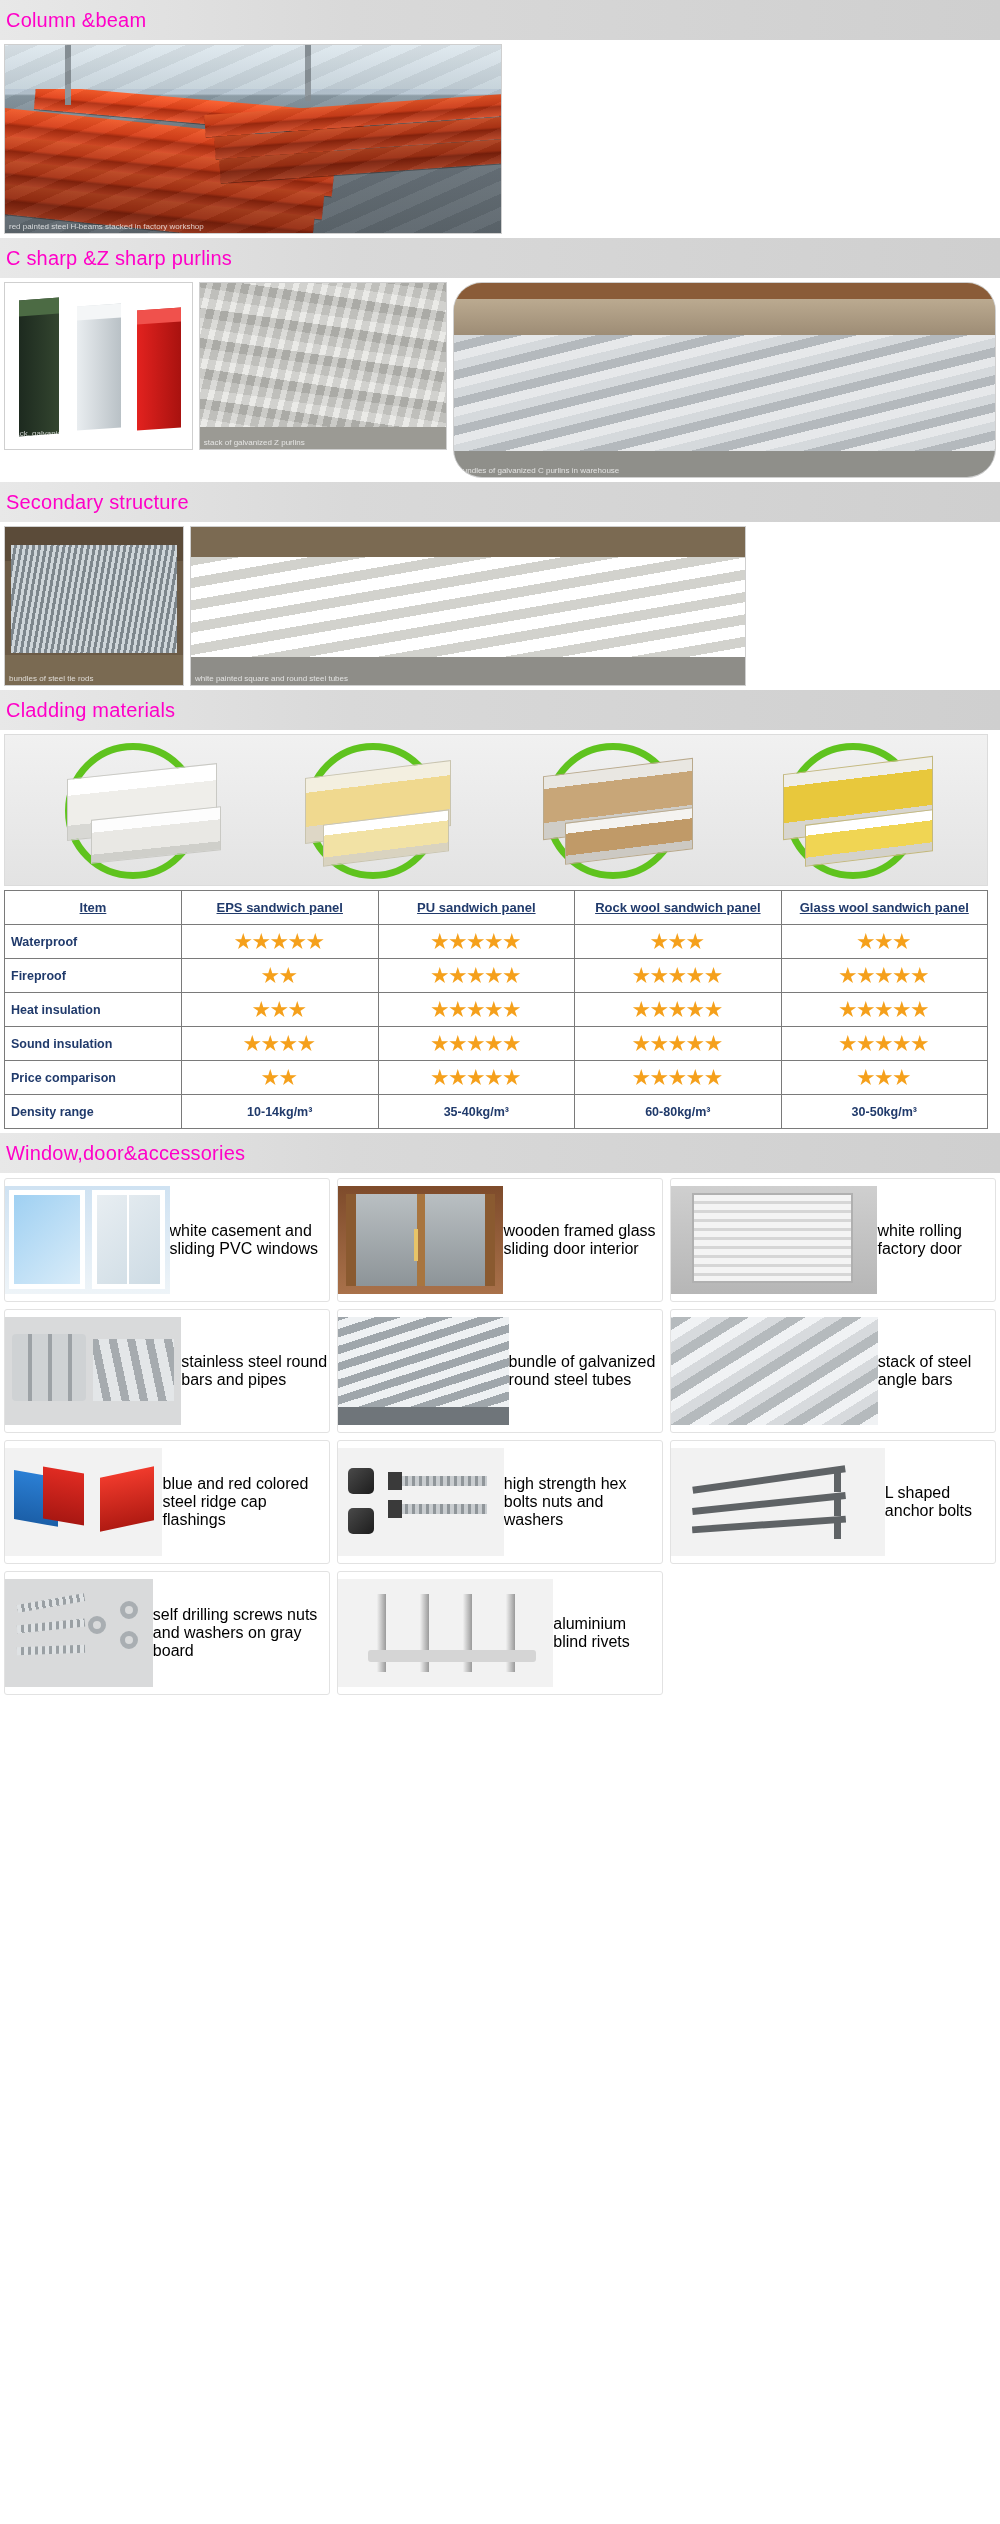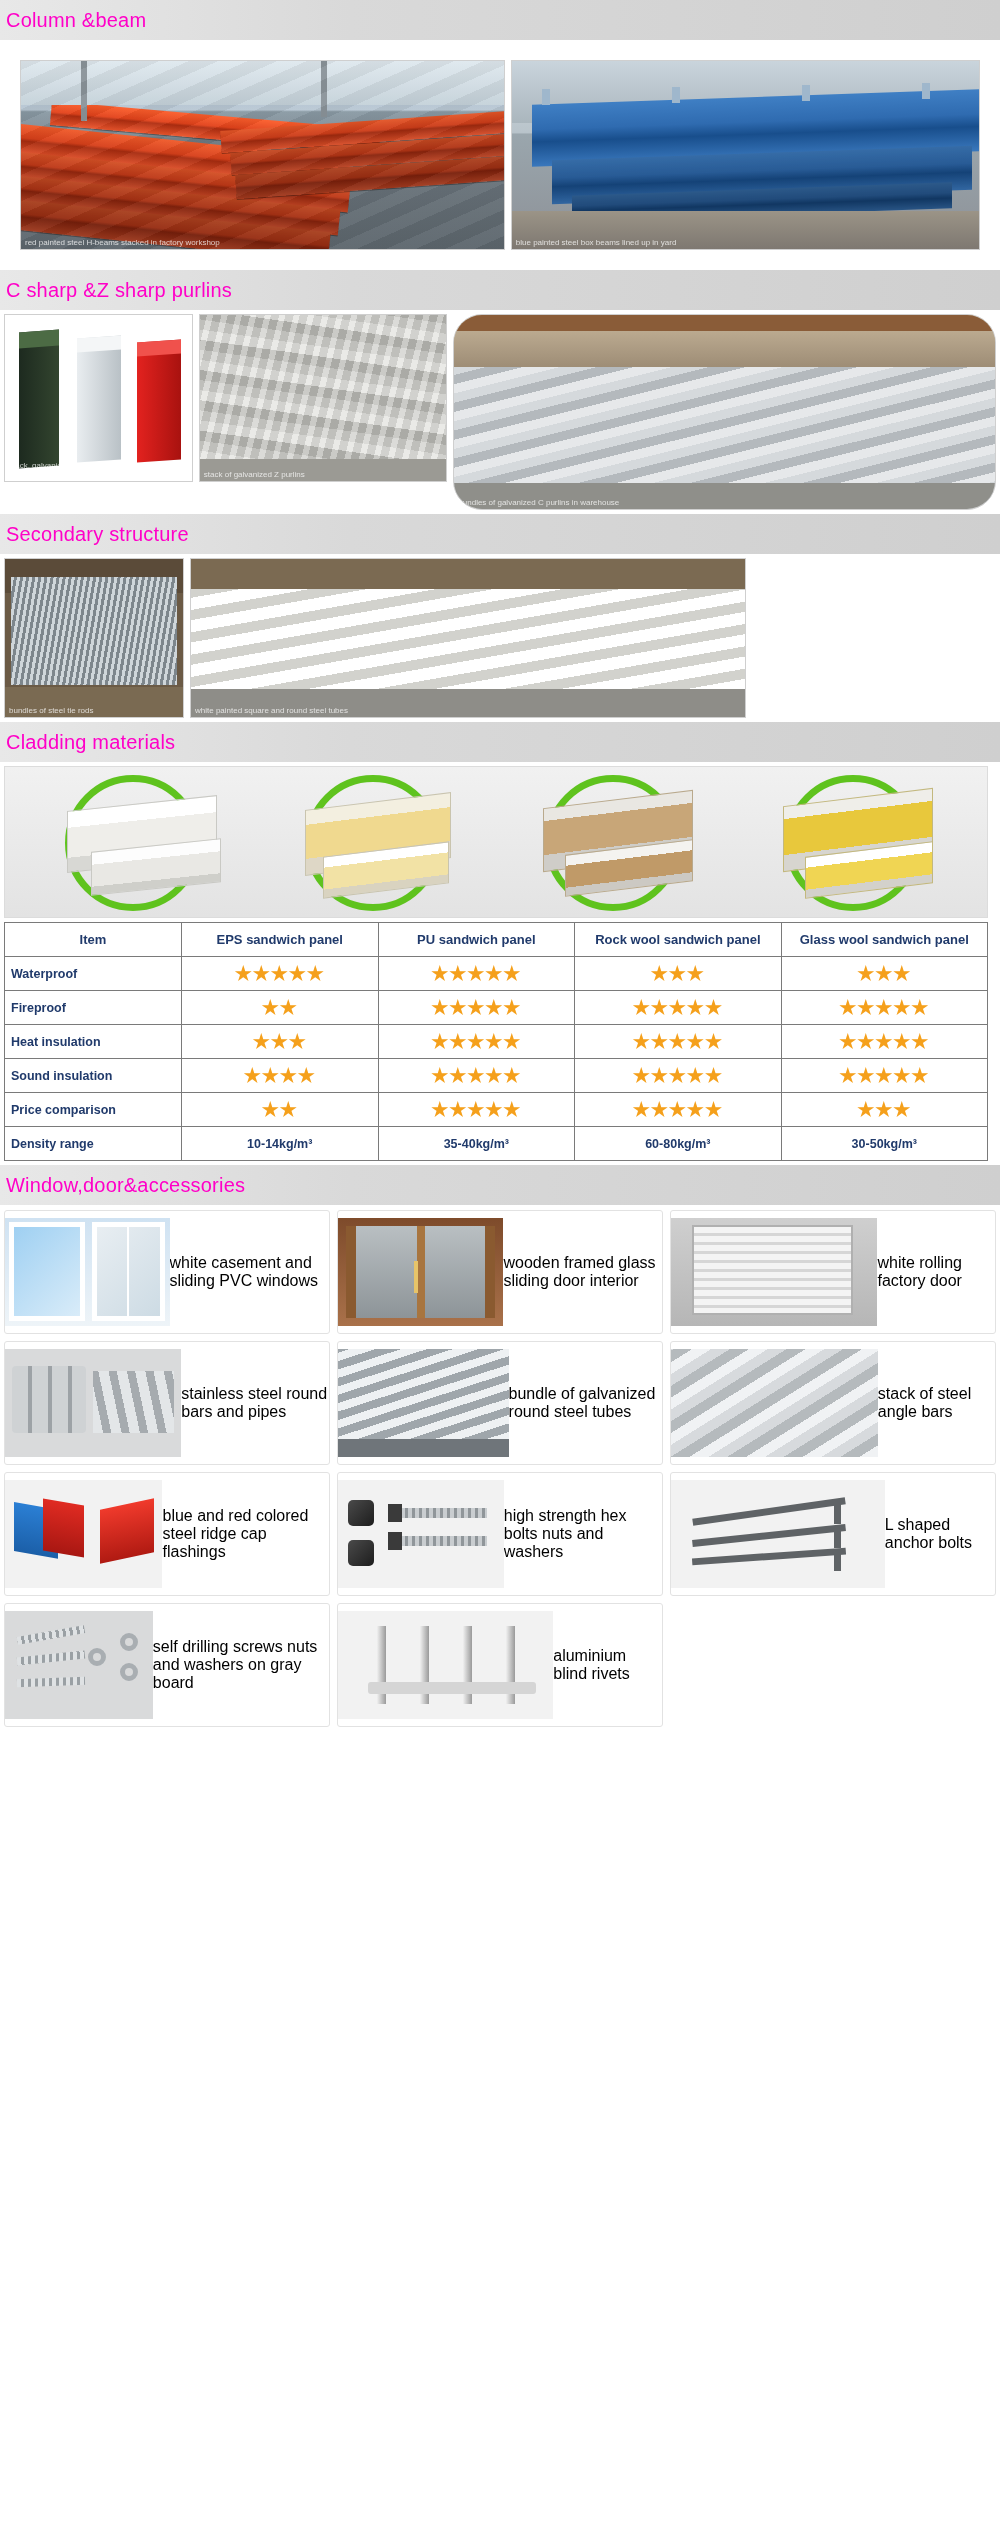--- a/index.html
+++ b/index.html
@@ -34,21 +34,21 @@
     border: 1px solid #cfcfcf;
   }
   .tile .cap {
     position: absolute;
     left: 4px; bottom: 2px;
     font-size: 8px;
     color: rgba(255,255,255,0.75);
   }
 
   
-  .cb { display: flex; gap: 6px; padding: 20px; }
+  .cb { display: flex; gap: 6px; padding: 4px; }
   .cb .t1 { width: 498px; height: 190px; }
   .cb .t2 { width: 482px; height: 190px; }
 
   
   .beams-red {
     width: 100%; height: 100%;
     background:
       linear-gradient(to bottom, #9fb6c9 0%, #b9c8d4 26%, #8a9aa4 27%, #7d8a93 40%, #6f7a82 41%, #5d666d 100%);
     position: relative;
   }
@@ -123,21 +123,21 @@
   }
   table.clad th, table.clad td {
     border: 1px solid #7a7a7a;
     padding: 4px 6px;
     font-size: 12.5px;
     color: #203a6b;
     font-weight: bold;
     text-align: center;
     height: 34px;
   }
-  table.clad th { font-size: 13px; }
+  table.clad th { font-size: 13px; text-decoration: underline; }
   table.clad td.item { text-align: left; }
   .stars { color: #f5a01b; font-size: 19px; letter-spacing: 1px; white-space: nowrap; }
 
   
   .grid {
     display: grid;
     grid-template-columns: repeat(3, 1fr);
     gap: 7px;
     padding: 5px 4px;
   }
@@ -184,34 +184,20 @@
         <div class="rbeam" style="left:200px; top:70px; width:300px; height:22px; transform:rotate(-4deg); filter:brightness(0.95);"></div>
         <div class="rbeam" style="left:210px; top:92px; width:300px; height:22px; transform:rotate(-4deg); filter:brightness(0.82);"></div>
         <div class="rbeam" style="left:215px; top:114px; width:290px; height:24px; transform:rotate(-4deg); filter:brightness(0.72);"></div>
         <div style="position:absolute; left:0; top:0; right:0; height:44px; background:linear-gradient(to bottom,#dfe8ee,#c5d2da);"></div>
         <div style="position:absolute; left:60px; top:0; width:6px; height:60px; background:#8b949a;"></div>
         <div style="position:absolute; left:300px; top:0; width:6px; height:56px; background:#8b949a;"></div>
       </div>
       <span class="cap">red painted steel H-beams stacked in factory workshop</span>
     </div>
 
-    <div class="tile t2">
-      <div class="bluepanels">
-        <div style="position:absolute;left:0;top:0;right:0;height:62px;background:linear-gradient(to bottom,#c9d4dc,#aab6bd);"></div>
-        <div class="bbeam" style="left:20px; top:36px; width:450px; height:62px; transform:skewY(-2deg);"></div>
-        <div class="bbeam" style="left:40px; top:92px; width:420px; height:44px; transform:skewY(-2deg); filter:brightness(0.85);"></div>
-        <div class="bbeam" style="left:60px; top:128px; width:380px; height:26px; transform:skewY(-2deg); filter:brightness(0.7);"></div>
-        <div style="position:absolute;left:0;bottom:0;right:0;height:38px;background:linear-gradient(to bottom,#9b9487,#7e7871);"></div>
-        <div style="position:absolute;left:30px;top:28px;width:8px;height:16px;background:#9fb7cc;"></div>
-        <div style="position:absolute;left:160px;top:26px;width:8px;height:16px;background:#9fb7cc;"></div>
-        <div style="position:absolute;left:290px;top:24px;width:8px;height:16px;background:#9fb7cc;"></div>
-        <div style="position:absolute;left:410px;top:22px;width:8px;height:16px;background:#9fb7cc;"></div>
-      </div>
-      <span class="cap">blue painted steel box beams lined up in yard</span>
-    </div>
   </div>
 
   <div class="bar">
     <div class="bar-title">C sharp &amp;Z sharp purlins</div>
   </div>
 
   <div class="pur">
     <div class="tile p1">
       <div style="width:100%;height:100%;background:#fff;position:relative;">
 

